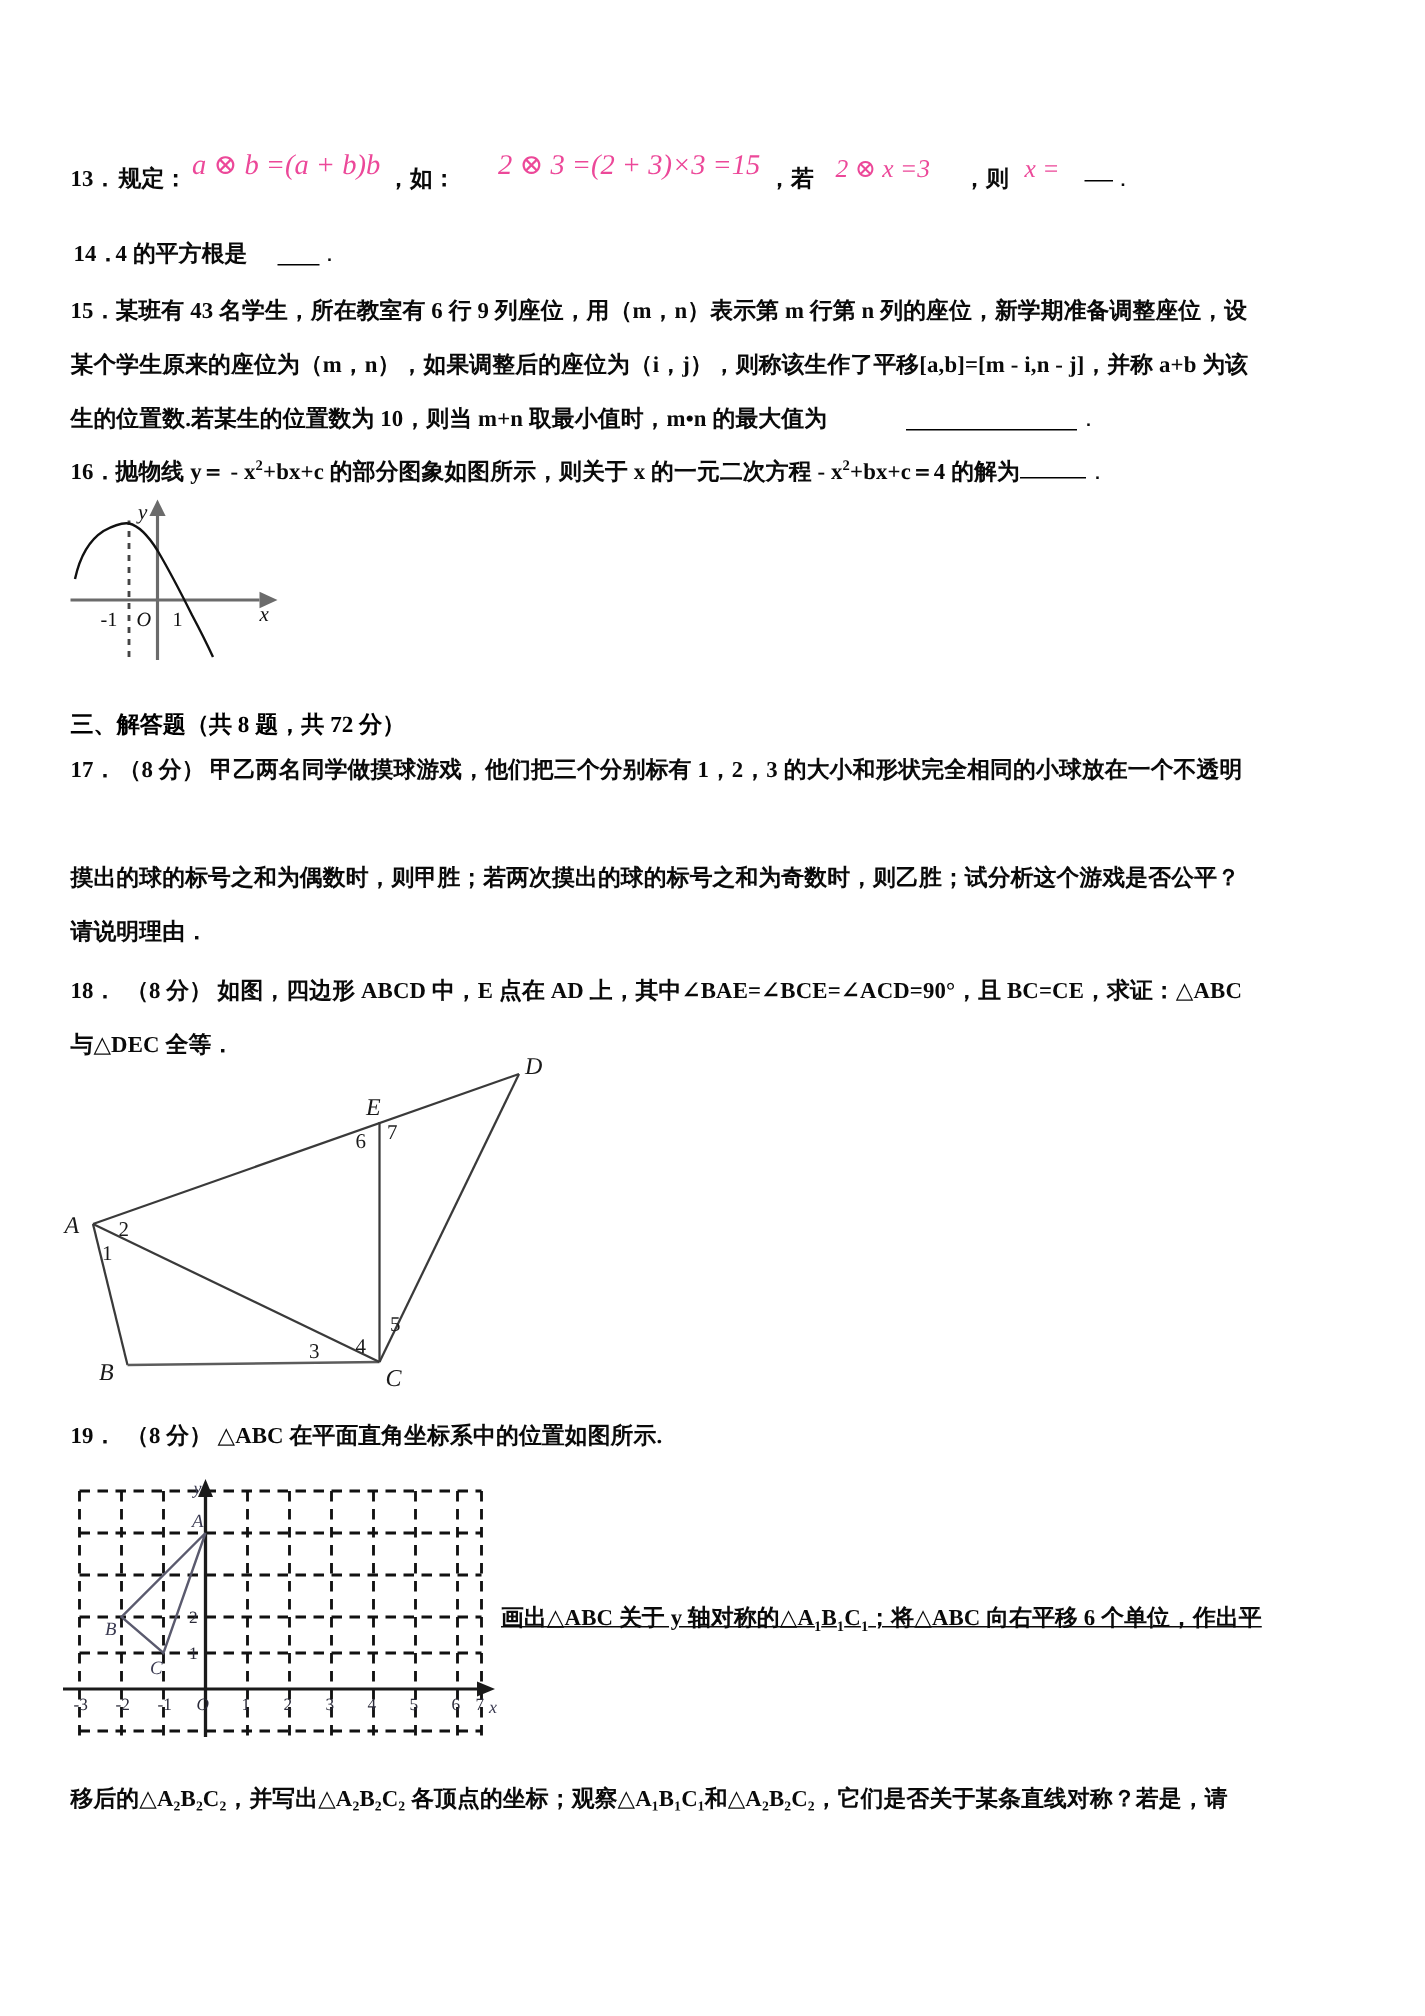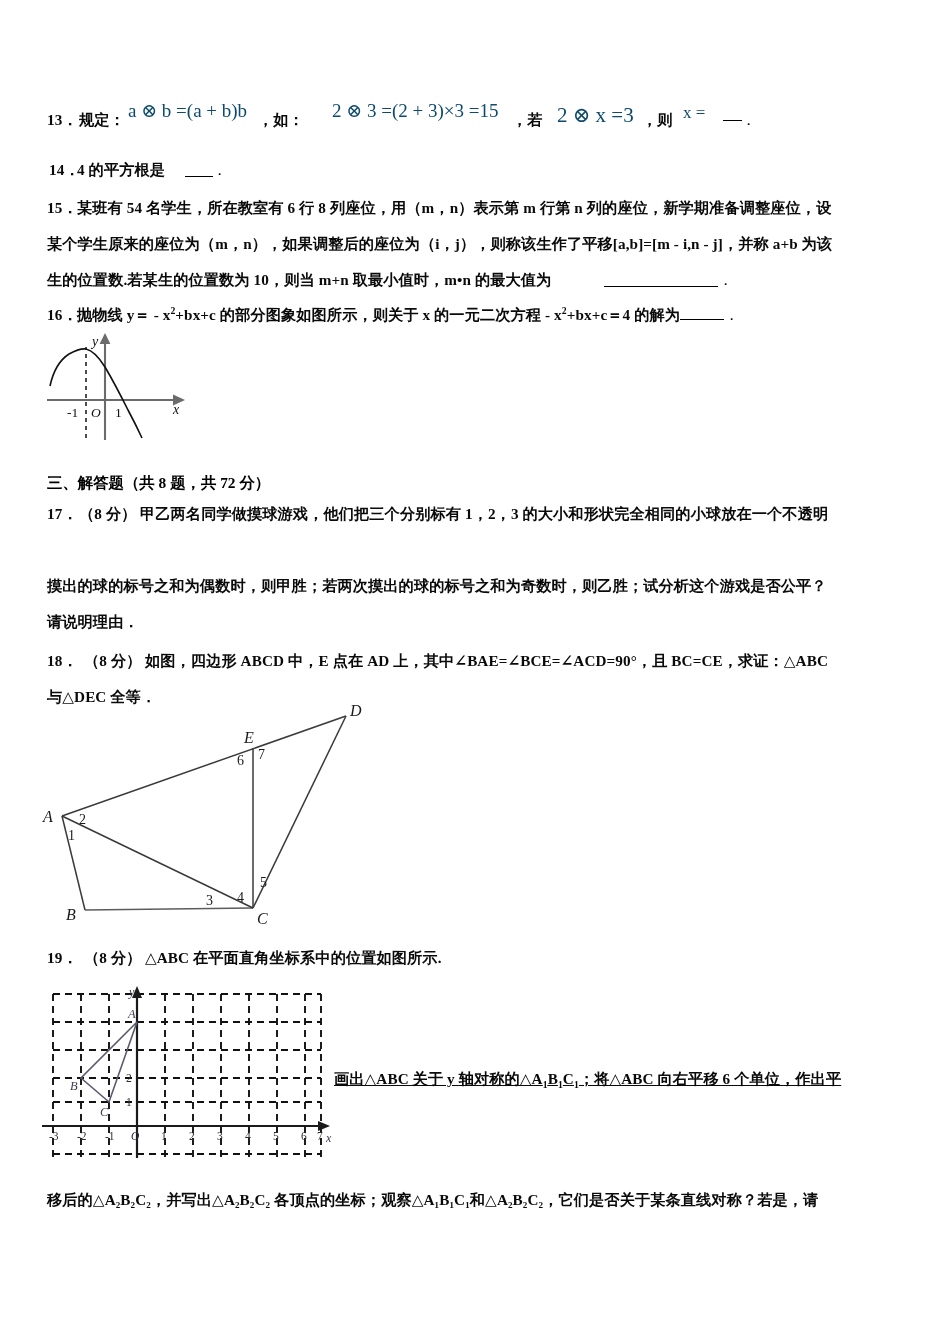--- a/index.html
+++ b/index.html
@@ -28,23 +28,24 @@
     font-weight: bold;
     font-size: 15.2px;
     line-height: 1.25;
     letter-spacing: 0.1px;
     white-space: nowrap;
     color: #0a0a0a;
   }
   .mathimg {
     position: absolute;
     font-family: "Liberation Serif", "DejaVu Serif", serif;
+    font-style: italic;
     font-weight: normal;
     font-size: 19px;
-    color: #0c4a6e;
+    color: #ec4899;
     white-space: nowrap;
   }
   .blank-s {
     display: inline-block;
     border-bottom: 1.4px solid #000;
     height: 0.88em;
     vertical-align: baseline;
   }
   sub, sup {
     font-size: 0.64em;
@@ -89,35 +90,35 @@
   <div class="q-line" style="left:79px; top:110px;">规定：</div>
 
   <div class="mathimg" style="left:128px; top:99px;">a ⊗ b =(a + b)b</div>
 
   <div class="q-line" style="left:258px; top:110px;">，如：</div>
 
   <div class="mathimg" style="left:332px; top:99px;">2 ⊗ 3 =(2 + 3)×3 =15</div>
 
   <div class="q-line" style="left:512px; top:110px;">，若</div>
 
-  <div class="mathimg" style="left:557px; top:103px; font-size:21px;">2 ⊗ x =3</div>
+  <div class="mathimg" style="left:557px; top:103px; font-size:17px;">2 ⊗ x =3</div>
 
   <div class="q-line" style="left:642px; top:110px;">，则</div>
 
   <div class="mathimg" style="left:683px; top:103px; font-size:17px;">x =</div>
   <div style="position:absolute; left:723px; top:120px; width:19px; border-bottom:1.6px solid #000;"></div>
   <div class="q-line" style="left:741px; top:110px; font-weight:normal;">．</div>
 
   <div class="q-line" style="left:49px; top:160px;">14．</div>
   <div class="q-line" style="left:77px; top:160px;">4 的平方根是</div>
   <div style="position:absolute; left:185px; top:176px; width:28px; border-bottom:1.8px solid #000;"></div>
   <div class="q-line" style="left:212px; top:160px; font-weight:normal;">．</div>
 
   <div class="q-line" style="left:47px; top:198px;">15．</div>
-  <div class="q-line" style="left:77px; top:198px;">某班有 54 名学生，所在教室有 6 行 8 列座位，用（m，n）表示第 m 行第 n 列的座位，新学期准备调整座位，设</div>
+  <div class="q-line" style="left:77px; top:198px;">某班有 43 名学生，所在教室有 6 行 9 列座位，用（m，n）表示第 m 行第 n 列的座位，新学期准备调整座位，设</div>
   <div class="q-line" style="left:47px; top:234px;">某个学生原来的座位为（m，n），如果调整后的座位为（i，j），则称该生作了平移[a,b]=[m - i,n - j]，并称 a+b 为该</div>
   <div class="q-line" style="left:47px; top:270px;">生的位置数.若某生的位置数为 10，则当 m+n 取最小值时，m•n 的最大值为</div>
   <div style="position:absolute; left:604px; top:286px; width:114px; border-bottom:1.8px solid #000;"></div>
   <div class="q-line" style="left:718px; top:270px; font-weight:normal;">．</div>
 
   <div class="q-line" style="left:47px; top:305px;">16．</div>
   <div class="q-line" style="left:77px; top:305px;">
     <span>抛物线 y＝ - x</span><sup>2</sup><span>+bx+c 的部分图象如图所示，则关于 x 的一元二次方程 - x</span><sup>2</sup><span>+bx+c＝4 的解为</span><span class="blank-s" style="width:44px;"></span><span style="font-weight:normal;">．</span>
   </div>
 

